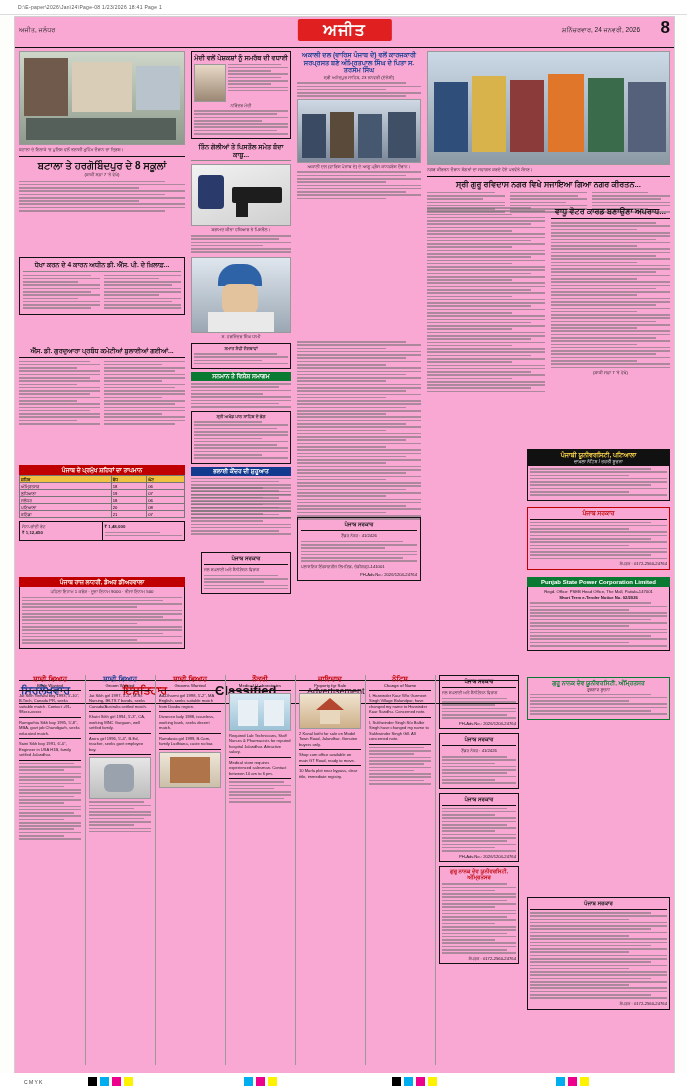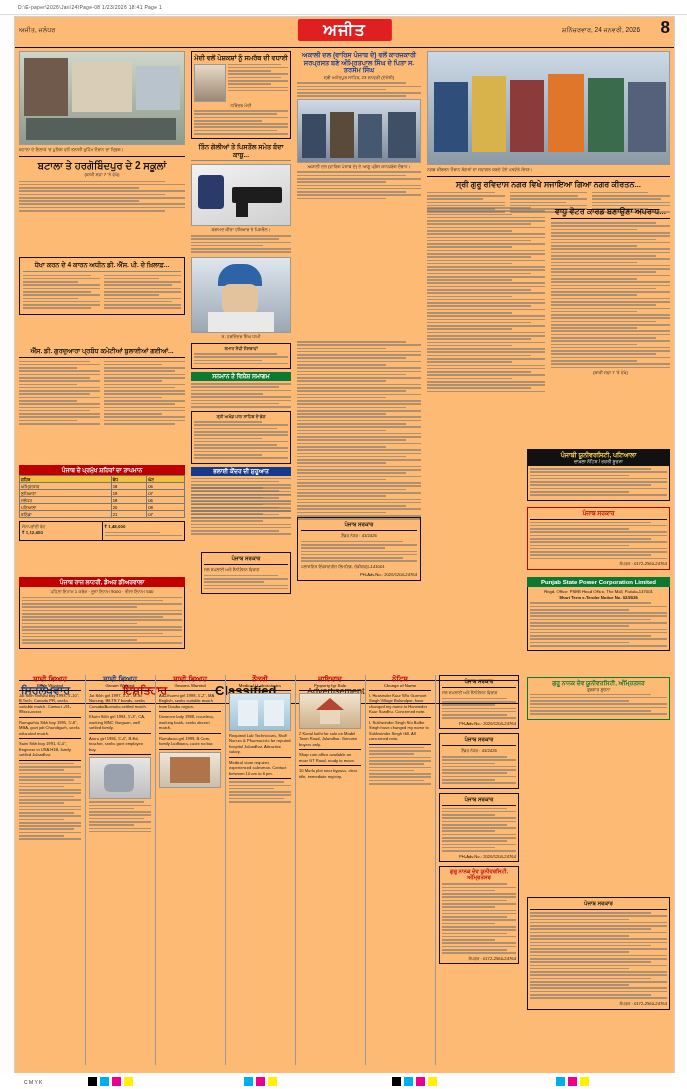--- a/index.html
+++ b/index.html
@@ -2,21 +2,21 @@
 <html><head>
 <meta charset="utf-8">
 <style>
   html,body{margin:0;padding:0;background:#b8b8b8;}
   body{font-family:"Liberation Sans",sans-serif;}
   .page{position:relative;width:687px;height:1089px;background:#fdfdfb;overflow:hidden;
         box-shadow:0 0 4px rgba(0,0,0,.4);}
   .printbar{position:absolute;left:0;top:0;width:687px;height:14px;background:#fff;
             border-bottom:1px solid #ddd;font-size:5px;color:#555;padding-left:18px;
             line-height:14px;letter-spacing:.3px;}
-  .sheet{position:absolute;left:14px;top:16px;width:659px;height:1056px;background:#fdba74;
+  .sheet{position:absolute;left:14px;top:16px;width:659px;height:1056px;background:#f9a8d4;
          border:1px solid #cfcfcf;overflow:hidden;}
   
   .masthead{position:relative;height:30px;border-bottom:1.6px solid #111;}
   .mh-left{position:absolute;left:4px;top:9px;font-size:6.5px;color:#222;}
   .mh-logo{position:absolute;left:50%;transform:translateX(-50%);top:2px;
            background:#e02020;color:#fff;font-weight:bold;font-size:16px;
            padding:2px 26px;border-radius:2px;letter-spacing:1px;}
   .mh-date{position:absolute;right:34px;top:9px;font-size:6.5px;color:#222;}
   .mh-page{position:absolute;right:4px;top:1px;font-size:17px;font-weight:bold;color:#111;}
   
@@ -84,21 +84,21 @@
 
     <div class="col" style="left:4px;top:34px;width:166px;">
       <div class="photo" style="height:92px;background:linear-gradient(180deg,#cdd6c9,#8e9a8d);">
         <div style="position:absolute;left:4px;top:6px;width:44px;height:58px;background:#6f5a4b;"></div>
         <div style="position:absolute;left:52px;top:10px;width:60px;height:50px;background:#d9cdb8;"></div>
         <div style="position:absolute;left:116px;top:14px;width:44px;height:44px;background:#b9c3cc;"></div>
         <div style="position:absolute;left:6px;bottom:4px;width:150px;height:22px;background:#56605a;"></div>
       </div>
       <div class="cap" style="margin-top:2px;">ਬਟਾਲਾ ਦੇ ਇਲਾਕੇ 'ਚ ਪੁਲਿਸ ਵਲੋਂ ਤਲਾਸ਼ੀ ਮੁਹਿੰਮ ਦੌਰਾਨ ਦਾ ਦ੍ਰਿਸ਼।</div>
       <div class="rule" style="margin-top:3px;"></div>
-      <div class="hl title-l center" style="margin-top:3px;">ਬਟਾਲਾ ਤੇ ਹਰਗੋਬਿੰਦਪੁਰ ਦੇ 2 ਸਕੂਲਾਂ</div>
+      <div class="hl title-l center" style="margin-top:3px;">ਬਟਾਲਾ ਤੇ ਹਰਗੋਬਿੰਦਪੁਰ ਦੇ 8 ਸਕੂਲਾਂ</div>
       <div class="cap center red" style="margin-top:1px;">(ਬਾਕੀ ਸਫ਼ਾ 7 'ਤੇ ਵੇਖੋ)</div>
       <div class="body-lines" style="margin-top:3px;">
         <i class="m"></i>
           <i></i>
           <i class="s"></i>
           <i></i>
           <i class="m"></i>
           <i></i>
           <i class="s"></i>
           <i></i>

